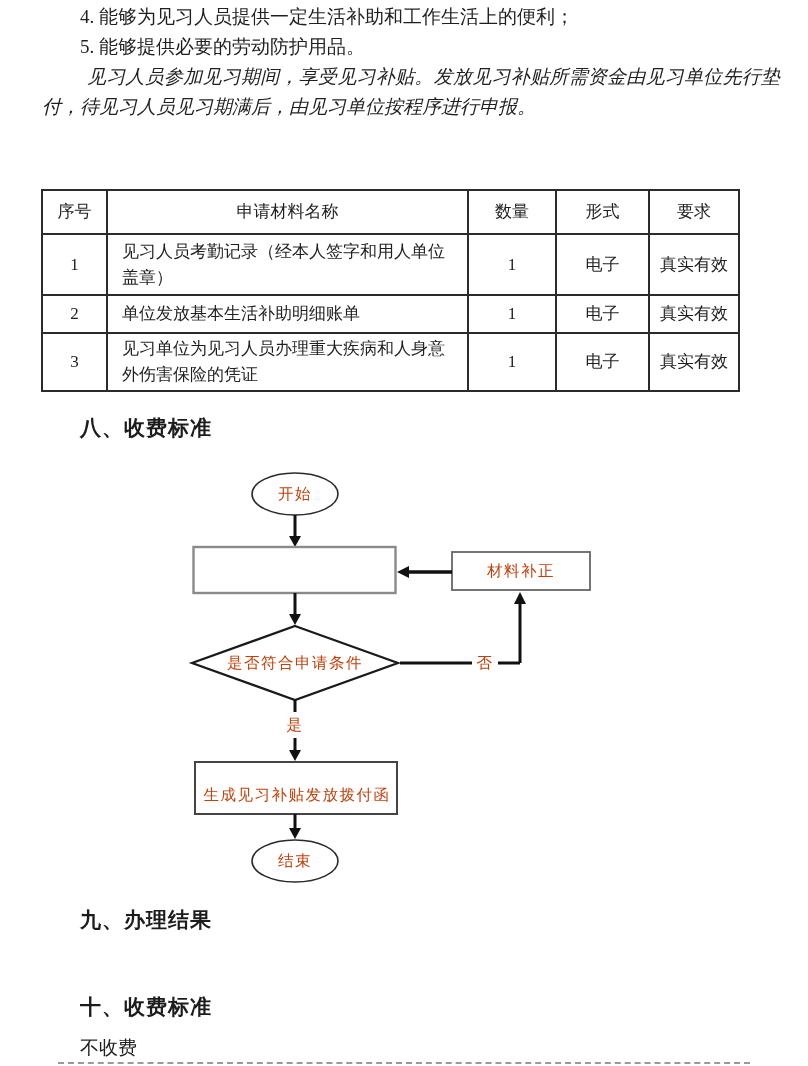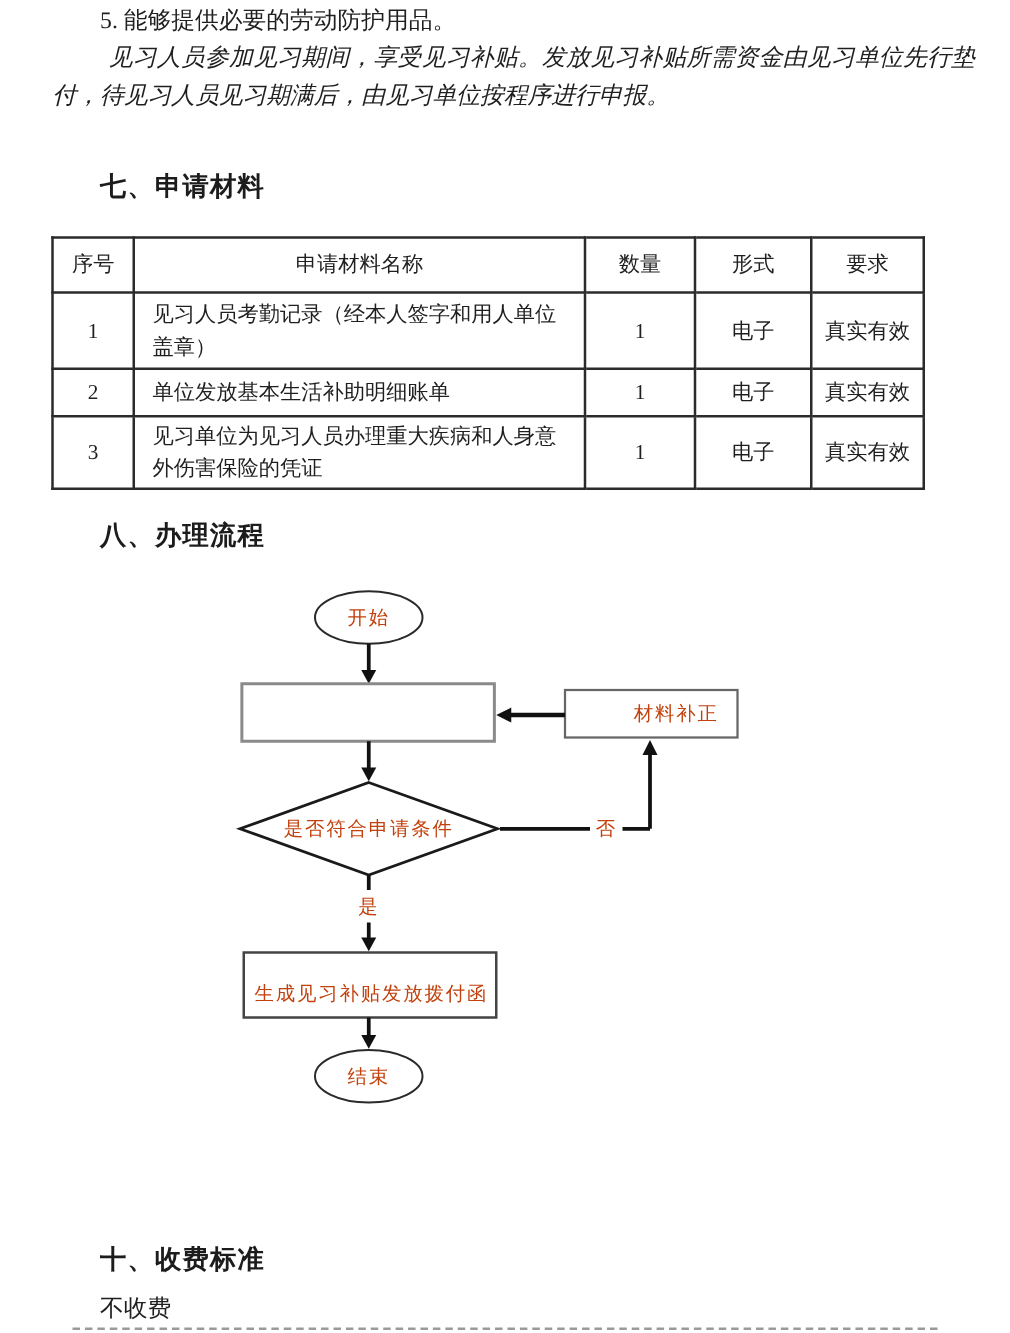--- a/index.html
+++ b/index.html
@@ -42,25 +42,25 @@
   .edge-label{background:#ffffff;}
   
   .bottom-line{position:absolute;left:58px;top:1062px;width:692px;border-top:2px dashed #9a9a9a;}
 </style>
 </head>
 <body>
 
 <div class="page">
 
   <div class="intro">
+    <div class="li">4. 能够为见习人员提供一定生活补助和工作生活上的便利；</div>
     <div class="li">5. 能够提供必要的劳动防护用品。</div>
     <div class="para">见习人员参加见习期间，享受见习补贴。发放见习补贴所需资金由见习单位先行垫付，待见习人员见习期满后，由见习单位按程序进行申报。</div>
   </div>
 
-  <div class="heading" style="top:135px;">七、申请材料</div>
 
   <table class="materials">
     <colgroup>
       <col style="width:65px">
         <col style="width:361px">
         <col style="width:88px">
         <col style="width:93px">
         <col style="width:90px">
     </colgroup>
     <thead>
@@ -90,21 +90,21 @@
       <tr class="r3">
         <td>3</td>
         <td class="name">见习单位为见习人员办理重大疾病和人身意外伤害保险的凭证</td>
         <td>1</td>
         <td>电子</td>
         <td>真实有效</td>
       </tr>
     </tbody>
   </table>
 
-  <div class="heading" style="top:414px;">八、办理流程</div>
+  <div class="heading" style="top:414px;">八、收费标准</div>
 
   <svg class="flow-svg" viewBox="0 0 808 1066" xmlns="http://www.w3.org/2000/svg">
 
     <ellipse cx="295" cy="494" rx="43" ry="21" fill="#ffffff" stroke="#2a2a2a" stroke-width="1.6"></ellipse>
 
     <line x1="295" y1="515" x2="295" y2="537" stroke="#111111" stroke-width="3"></line>
     <polygon points="289,536 301,536 295,547" fill="#111111"></polygon>
 
     <rect x="193.5" y="547" width="202" height="46" fill="#ffffff" stroke="#8a8a8a" stroke-width="2.4"></rect>
 
@@ -127,26 +127,27 @@
 
     <rect x="195" y="762" width="202" height="52" fill="#ffffff" stroke="#444444" stroke-width="2"></rect>
 
     <line x1="295" y1="814" x2="295" y2="829" stroke="#111111" stroke-width="3"></line>
     <polygon points="289,828 301,828 295,839" fill="#111111"></polygon>
 
     <ellipse cx="295" cy="861" rx="43" ry="21" fill="#ffffff" stroke="#2a2a2a" stroke-width="1.6"></ellipse>
   </svg>
 
   <div class="flow-label" style="left:252px;top:474px;width:86px;height:40px;">开始</div>
-  <div class="flow-label" style="left:452px;top:552px;width:138px;height:38px;padding-left:20px;">材料补正</div>
+  <div class="flow-label" style="left:452px;top:552px;width:138px;height:38px;">材料补正</div>
   <div class="flow-label" style="left:192px;top:646px;width:206px;height:34px;">是否符合申请条件</div>
   <div class="flow-label edge-label" style="left:472px;top:650px;width:26px;height:26px;">否</div>
   <div class="flow-label edge-label" style="left:283px;top:712px;width:24px;height:26px;">是</div>
   <div class="flow-label" style="left:196px;top:762px;width:202px;height:66px;">生成见习补贴发放拨付函</div>
   <div class="flow-label" style="left:252px;top:841px;width:86px;height:40px;">结束</div>
 
+  <div class="heading" style="top:906px;">九、办理结果</div>
 
   <div class="heading" style="top:993px;">十、收费标准</div>
   <div class="body-line" style="top:1036px;">不收费</div>
 
   <div class="bottom-line"></div>
 
 </div>
 
 </body></html>

